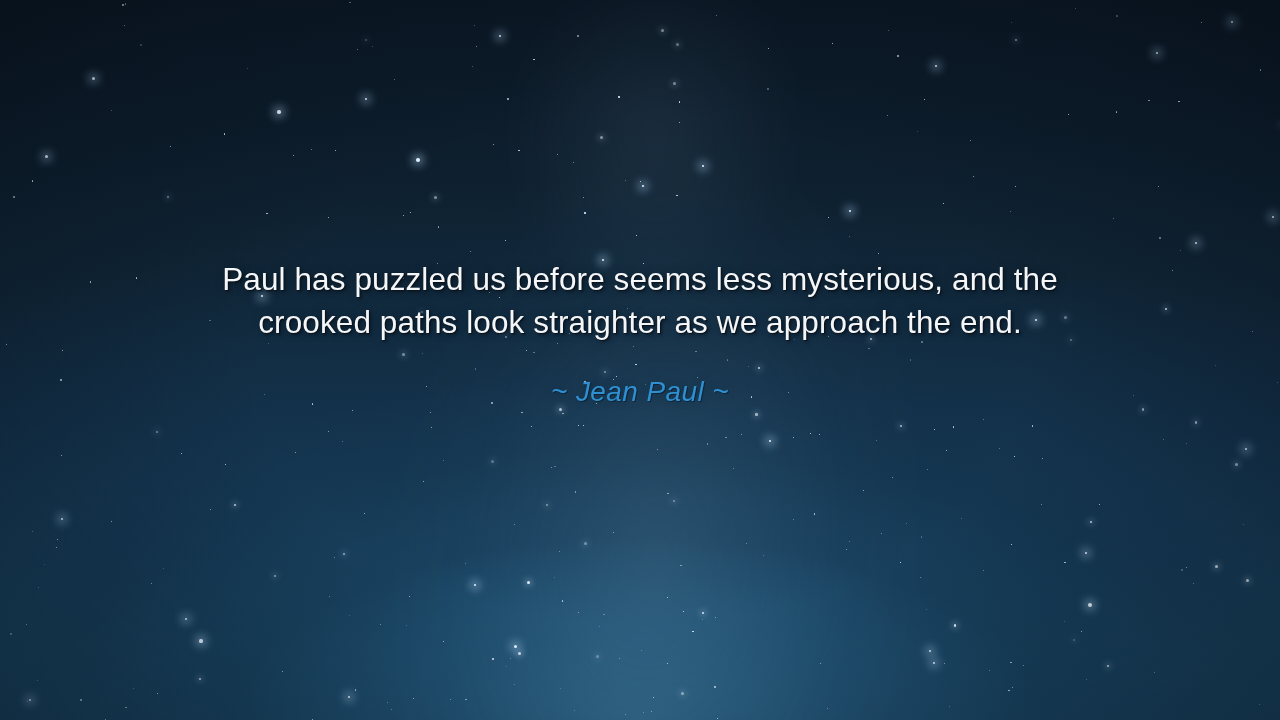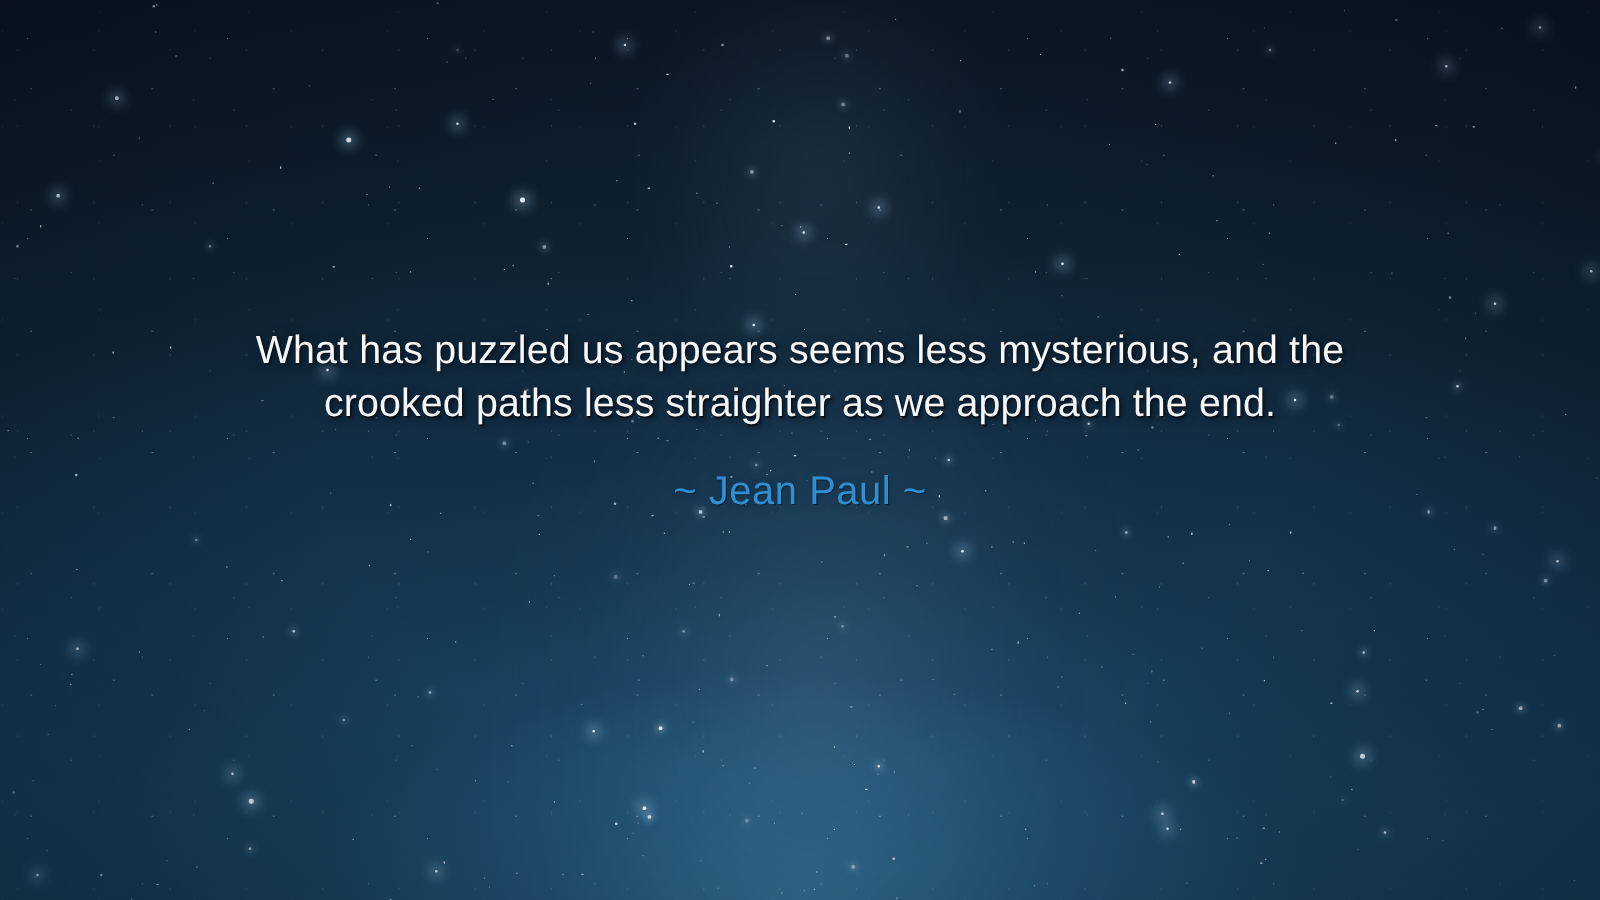--- a/index.html
+++ b/index.html
@@ -128,26 +128,27 @@
     white-space:nowrap;
     text-shadow:
        1px 1px 0 rgba(8,18,28,0.85),
        2px 2px 3px rgba(5,12,20,0.55),
        0 0 10px rgba(10,24,38,0.40);
   }
 
   .attribution {
     margin-top:28px;
     color:#2f8fd0;
-    font-size:32px;
+    font-size:28px;
     line-height:40px;
     letter-spacing:0.4px;
     text-shadow:
        1px 1px 0 rgba(8,20,32,0.55),
        0 0 8px rgba(12,40,66,0.45);
+    font-style: italic;
   }
 </style>
 </head>
 <body>
 
 <div id="scene">
 
   <div class="sky-base"></div>
   <div class="milkyway"></div>
 
@@ -499,18 +500,18 @@
       <div class="star big" style="left: 1084.8px; top: 551.8px; width: 2.4px; height: 2.4px;"></div>
       <div class="star big" style="left: 1271.7px; top: 215.7px; width: 2.6px; height: 2.6px;"></div>
       <div class="star big" style="left: 601.9px; top: 258.9px; width: 2.2px; height: 2.2px;"></div>
       <div class="star big" style="left: 473.9px; top: 583.9px; width: 2.2px; height: 2.2px;"></div>
       <div class="star big" style="left: 347.8px; top: 695.8px; width: 2.4px; height: 2.4px;"></div>
     </div>
 
   <div class="vignette"></div>
 
   <div class="content">
-    <div class="quote-line">What has puzzled us appears seems less mysterious, and the</div>
-    <div class="quote-line">crooked paths less straighter as we approach the end.</div>
+    <div class="quote-line">Paul has puzzled us before seems less mysterious, and the</div>
+    <div class="quote-line">crooked paths look straighter as we approach the end.</div>
     <div class="attribution">~ Jean Paul ~</div>
   </div>
 
 </div>
 
 </body></html>

